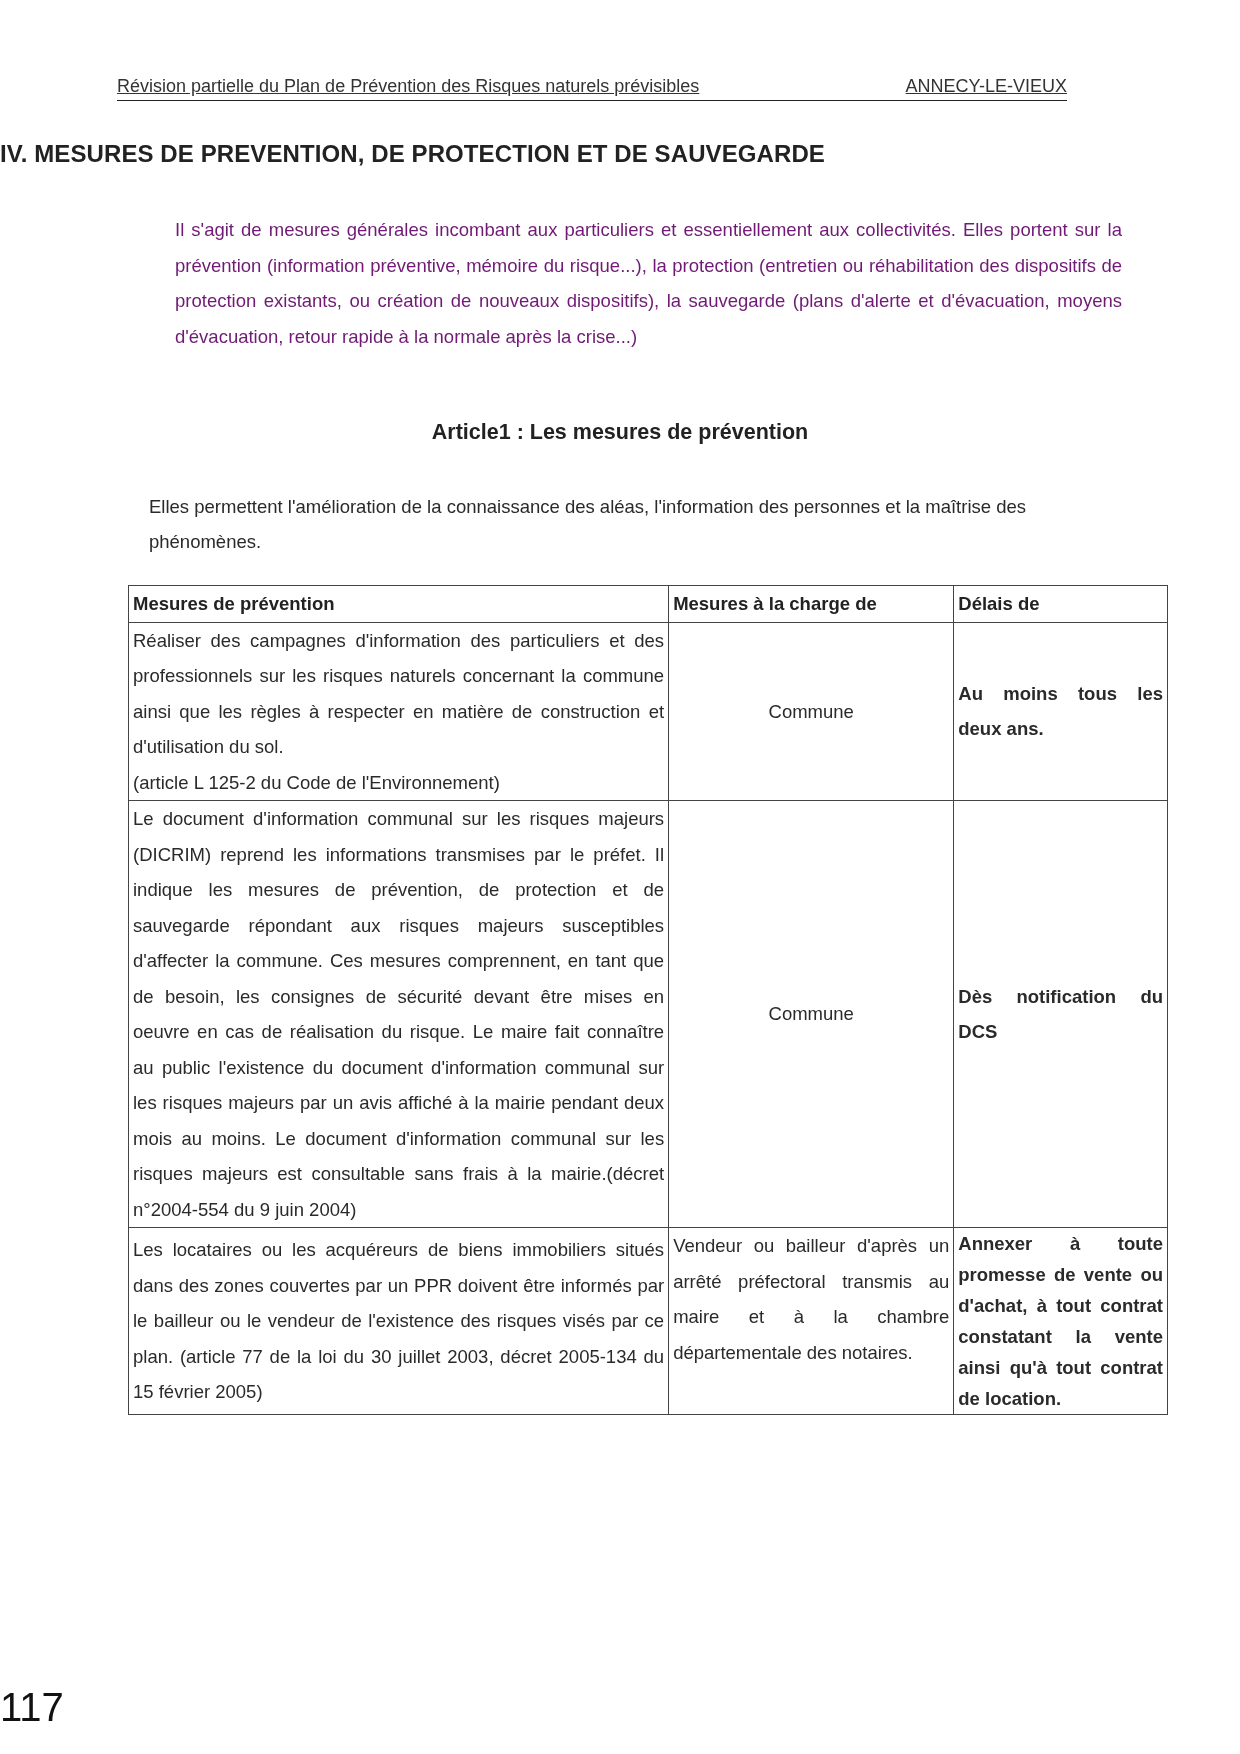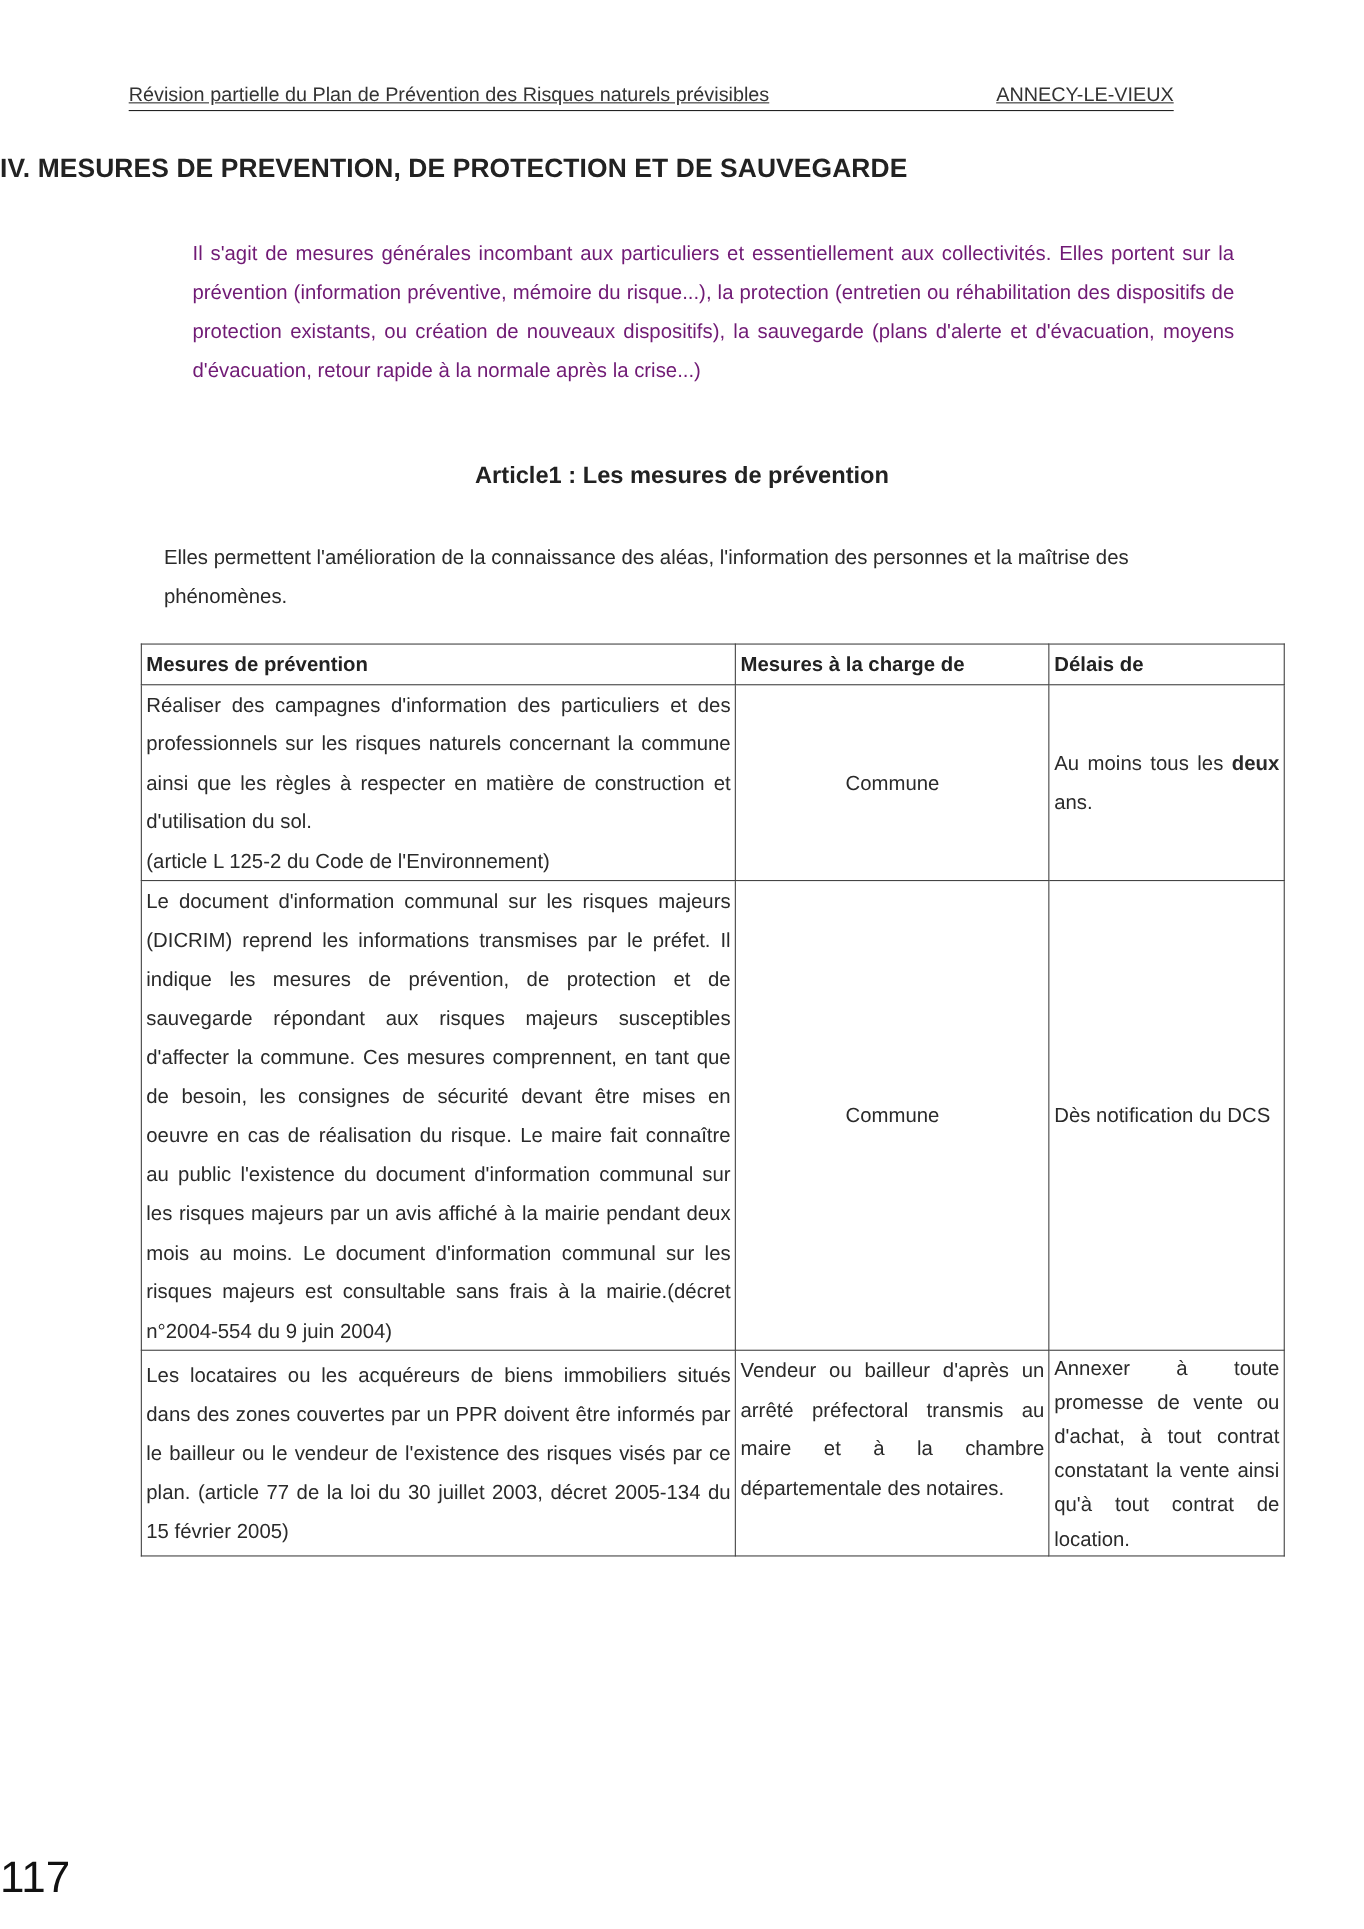--- a/index.html
+++ b/index.html
@@ -18,21 +18,21 @@
   .article-intro { position: absolute; left: 149px; top: 489px; width: 947px; font-size: 18.5px;
                    line-height: 35px; color: #2a2a2a; }
   table.measures { position: absolute; left: 128px; top: 585px; width: 1040px;
                    border-collapse: collapse; font-size: 18.5px; color: #2a2a2a; }
   table.measures th, table.measures td { border: 1.5px solid #444; vertical-align: middle;
                    padding: 0 4px; line-height: 35.5px; }
   table.measures th { text-align: left; font-weight: bold; height: 33px; color: #222; }
   .col1 { width: 536px; margin-left: 28px; } .col2 { width: 278px; } .col3 { width: 206px; }
   td.justify { text-align: justify; text-align-last: left; }
   td.center { text-align: center; }
-  td.col3 { line-height: 35px; }
+  td.col3 { line-height: 35px; font-weight: bold; }
   .row3 td.col2 { vertical-align: top; margin-left: 36px; }
   .row3 td.col3 { line-height: 31px; vertical-align: top; }
   .page-num { position: absolute; left: 0; top: 1685px; width: 1240px; 
               font-size: 40px; color: #111; }
 </style>
 </head>
 <body>
 
 <div class="header">
   <span class="left">Révision partielle du Plan de Prévention des Risques naturels prévisibles</span>

